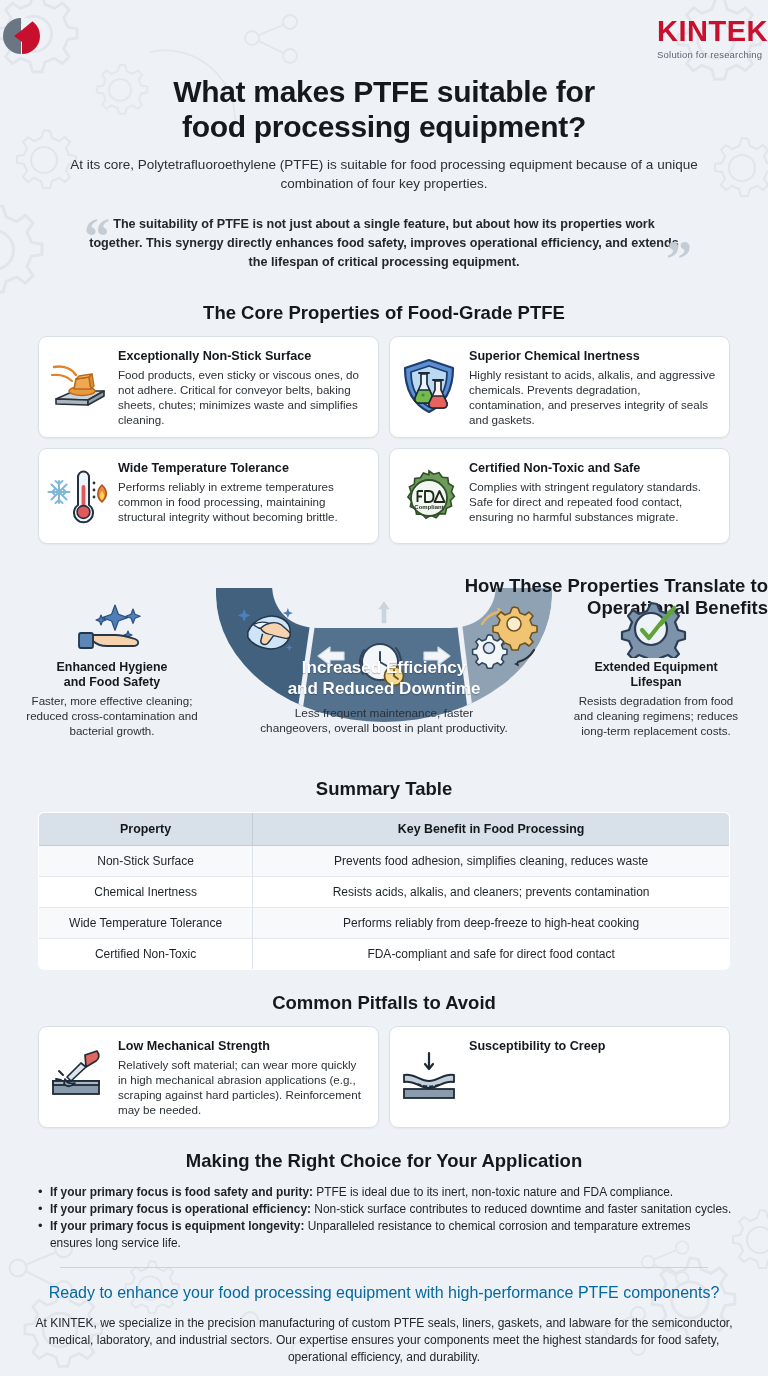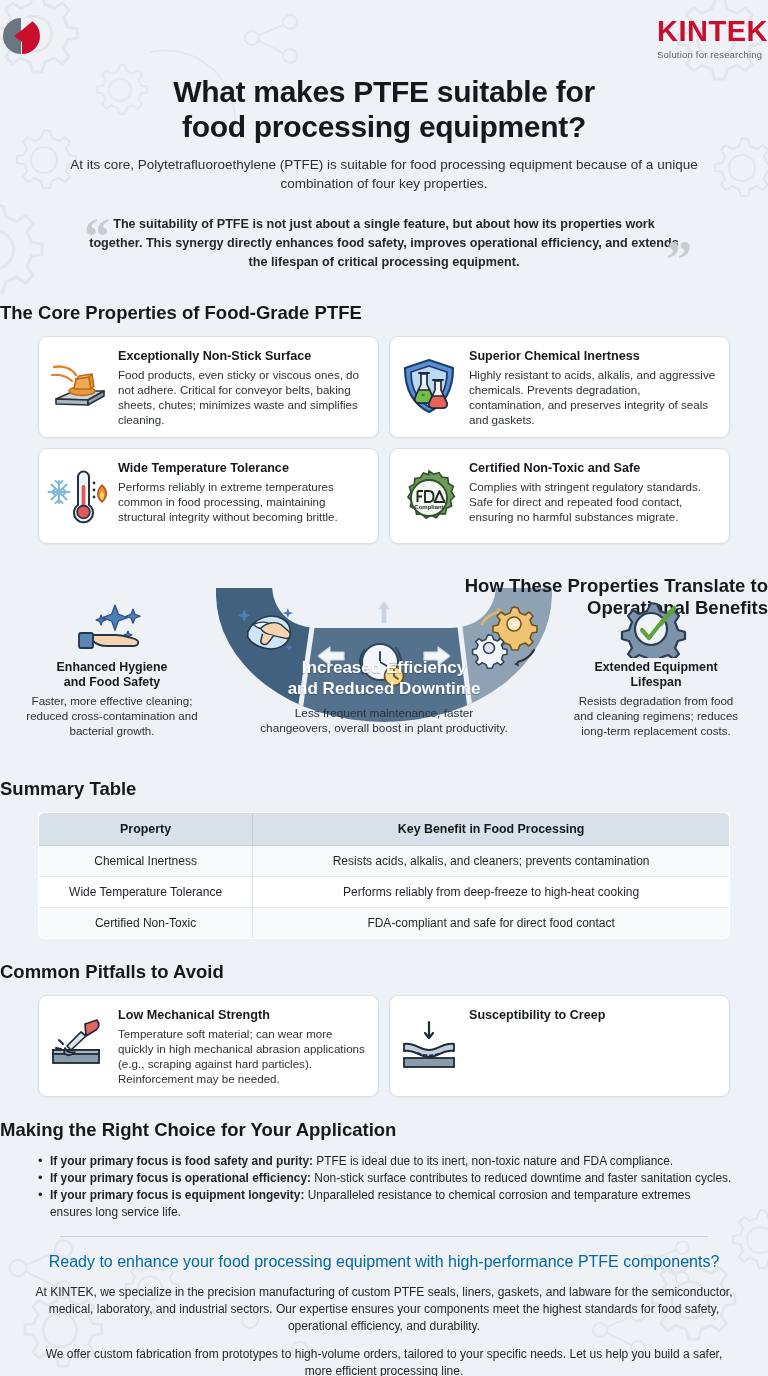--- a/index.html
+++ b/index.html
@@ -88,21 +88,21 @@
     font-family: "Liberation Serif", serif;
     font-weight: bold;
     line-height: 1;
     user-select: none;
   }
   .qmark.open { left: 38px; top: 2px; }
   .qmark.close { right: 30px; bottom: -6px; }
 
   
   .section-head {
-    text-align: left;
+    text-align: center;
     font-size: 18.5px;
     font-weight: bold;
     color: #15191e;
     margin: 22px 0 12px 0;
   }
 
   
   .card-grid {
     display: grid;
     grid-template-columns: 1fr 1fr;
@@ -579,20 +579,24 @@
   <div class="table-wrap">
     <table class="summary">
       <thead>
         <tr>
           <th class="col-prop">Property</th>
           <th>Key Benefit in Food Processing</th>
         </tr>
       </thead>
       <tbody>
         <tr>
+          <td>Non-Stick Surface</td>
+          <td>Prevents food adhesion, simplifies cleaning, reduces waste</td>
+        </tr>
+        <tr>
           <td>Chemical Inertness</td>
           <td>Resists acids, alkalis, and cleaners; prevents contamination</td>
         </tr>
         <tr>
           <td>Wide Temperature Tolerance</td>
           <td>Performs reliably from deep-freeze to high-heat cooking</td>
         </tr>
         <tr>
           <td>Certified Non-Toxic</td>
           <td>FDA-compliant and safe for direct food contact</td>
@@ -613,21 +617,21 @@
           <path d="M39,18 L24,32 L20,28 L34,14 Z" fill="#dde5ec" stroke="#1e2a36" stroke-width="1.7" stroke-linejoin="round"></path>
           <path d="M18,30 C20,34 24,35 28,34 C24,38 20,38 17,35 Z" fill="#8a9bab" stroke="#1e2a36" stroke-width="1.7" stroke-linejoin="round"></path>
           <g stroke="#1e2a36" stroke-width="2" stroke-linecap="round">
             <line x1="12" y1="22" x2="16" y2="26"></line>
             <line x1="9" y1="30" x2="14" y2="31"></line>
           </g>
         </svg>
       </span>
       <div class="card-body">
         <div class="card-title">Low Mechanical Strength</div>
-        <div class="card-desc">Temperature soft material; can wear more quickly in high mechanical abrasion applications (e.g., scraping against hard particles). Reinforcement may be needed.</div>
+        <div class="card-desc">Relatively soft material; can wear more quickly in high mechanical abrasion applications (e.g., scraping against hard particles). Reinforcement may be needed.</div>
       </div>
     </div>
 
     <div class="card">
       <span class="card-icon">
         <svg width="62" height="54" viewBox="0 0 62 54">
           <g stroke="#1e2a36" stroke-width="2.2" stroke-linecap="round">
             <line x1="31" y1="4" x2="31" y2="18"></line>
             <path d="M27,15 L31,20 L35,15" fill="none" stroke-linejoin="round"></path>
           </g>

